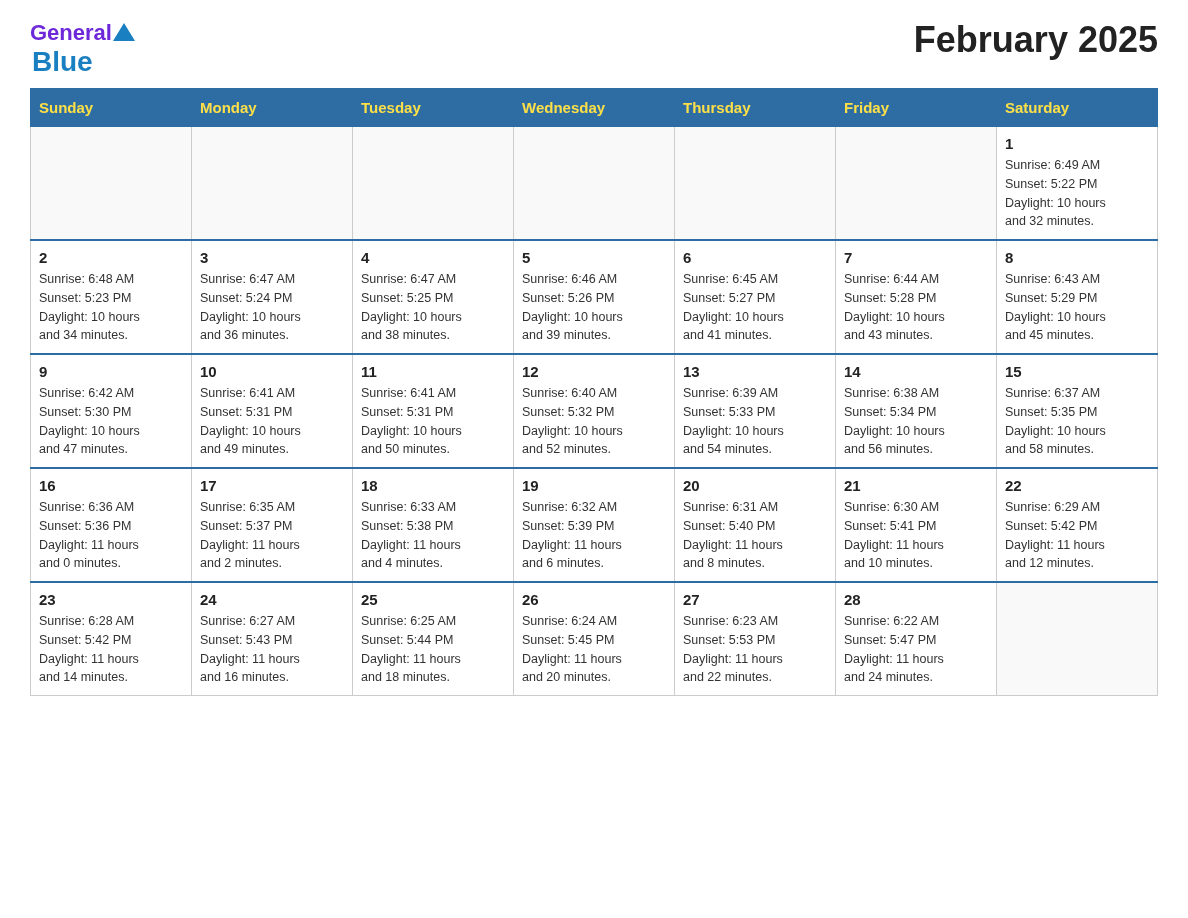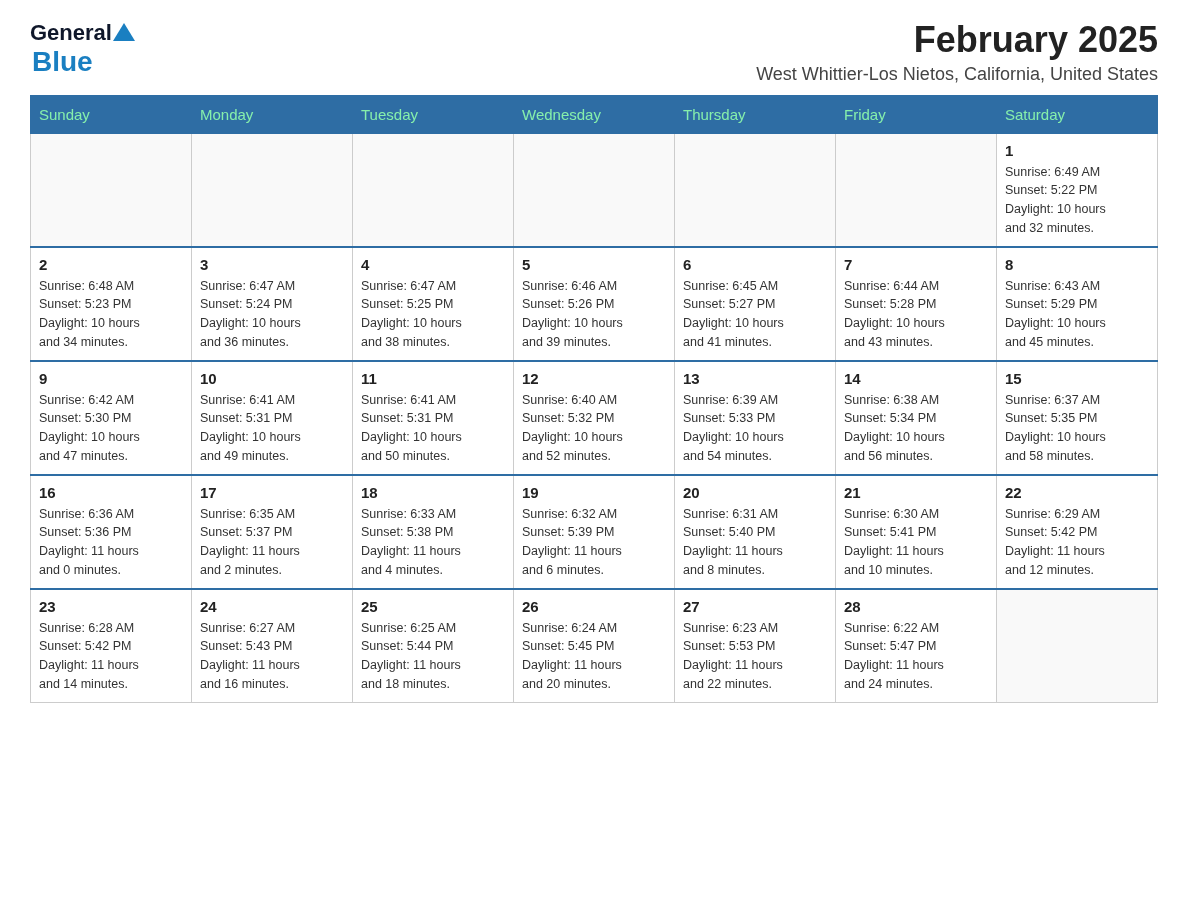--- a/index.html
+++ b/index.html
@@ -36,23 +36,23 @@
     }
 
     .calendar-table {
       width: 100%;
       border-collapse: collapse;
       border: 1px solid #aaa;
     }
 
     .calendar-table th {
       background-color: #2e6da4;
-      color: #86efac;
+      color: #fde047;
       font-size: 15px;
-      font-weight: normal;
+      font-weight: bold;
       padding: 10px 8px;
       text-align: left;
       border: 1px solid #2e6da4;
     }
 
     .calendar-table td {
       vertical-align: top;
       padding: 8px 8px;
       border: 1px solid #ccc;
       width: calc(100% / 7);
@@ -93,32 +93,31 @@
       display: flex;
       align-items: center;
     }
   </style>
 </head>
 <body>
 
 <div class="header-area">
   <div class="logo-container">
     <div class="logo-line1">
-      <span style="font-size:22px;font-weight:bold;color:#0f172a;">General</span>
+      <span style="font-size:22px;font-weight:bold;color:#6d28d9;">General</span>
       <svg width="22" height="20" viewBox="0 0 22 20" style="margin:0 0 0 1px;vertical-align:middle;">
         <polygon points="11,0 22,18 0,18" fill="#1a7fc1"></polygon>
       </svg>
     </div>
     <div>
       <span style="font-size:28px;font-weight:bold;color:#1a7fc1;margin-left:2px;">Blue</span>
     </div>
   </div>
   <div class="title-area">
     <div class="month-title">February 2025</div>
-    <div class="location-subtitle">West Whittier-Los Nietos, California, United States</div>
   </div>
 </div>
 
 <table class="calendar-table">
   <thead>
     <tr>
     <th>Sunday</th>
         <th>Monday</th>
         <th>Tuesday</th>
         <th>Wednesday</th>

